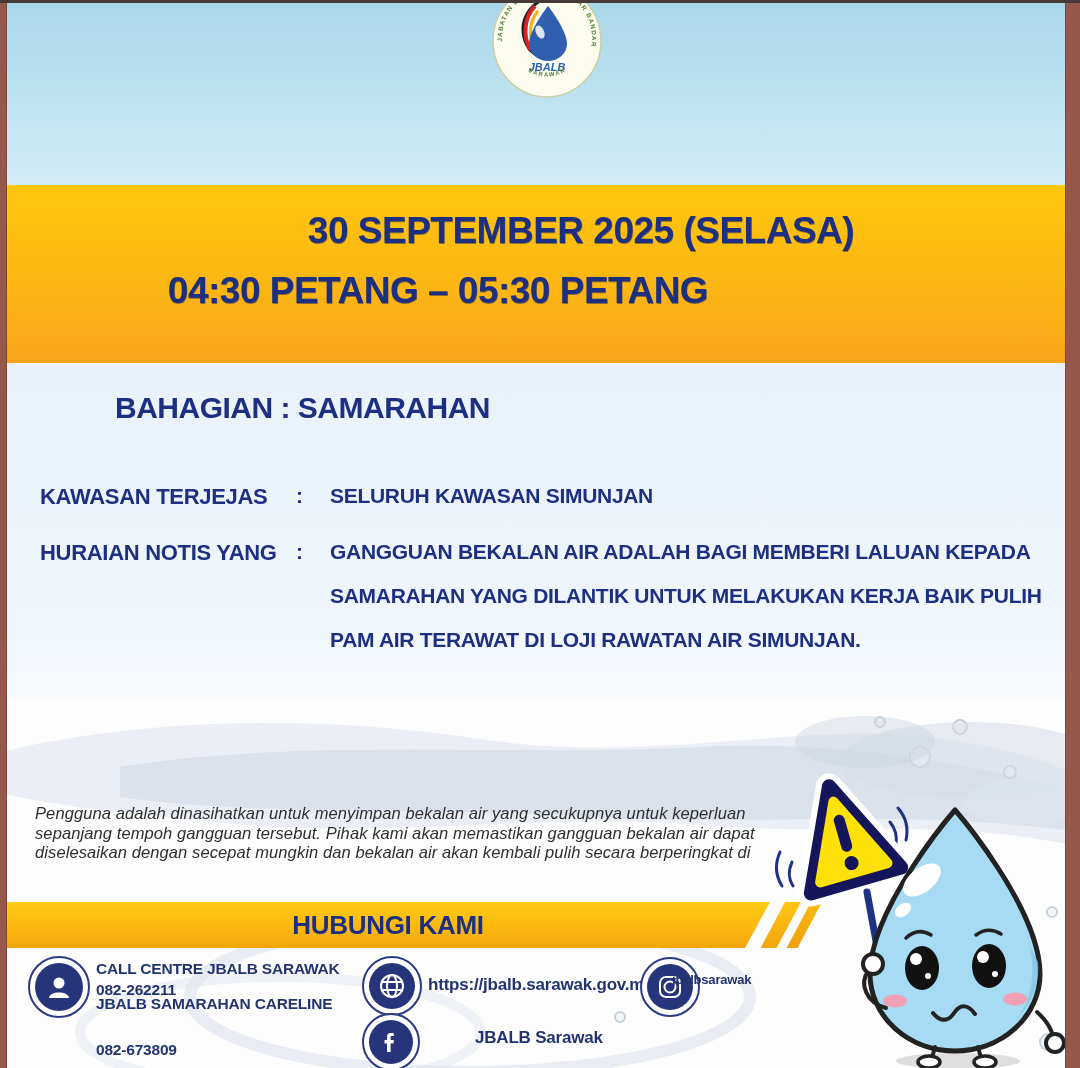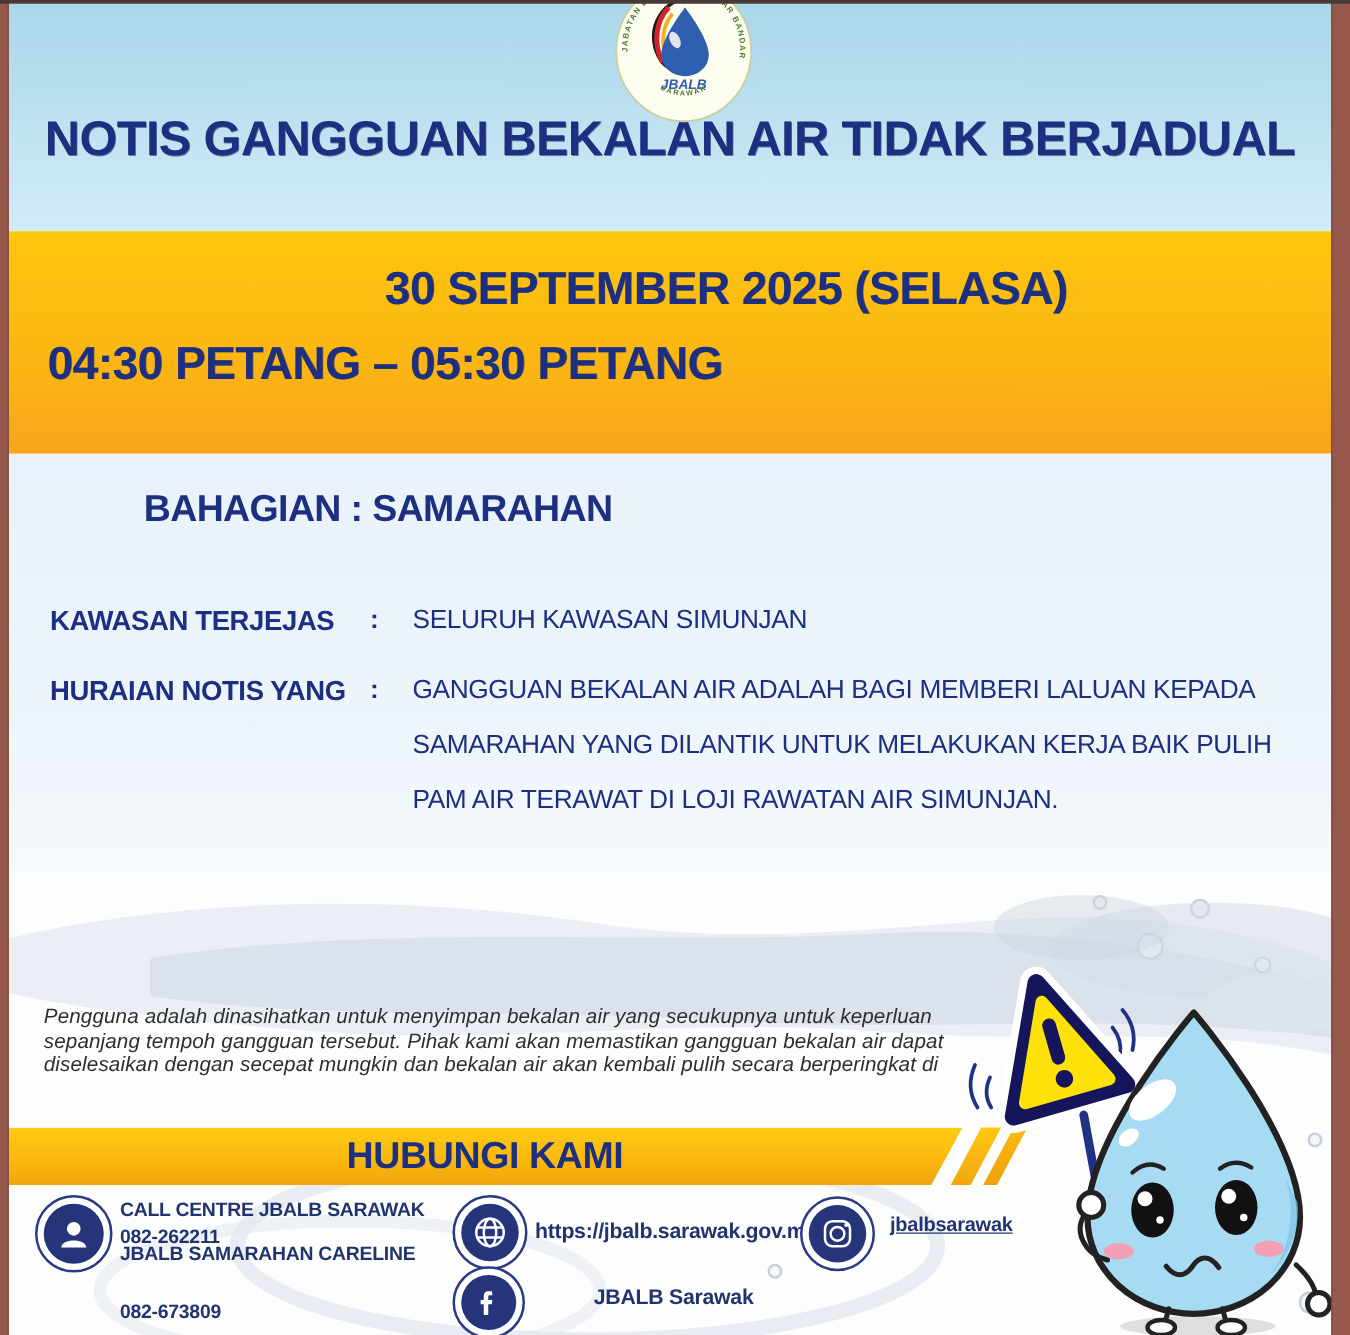--- a/index.html
+++ b/index.html
@@ -23,38 +23,38 @@
 
   .decor{position:absolute;left:0;top:697px;z-index:1;pointer-events:none;}
 
   .page-title{position:absolute;left:6px;top:90px;width:1060px;text-align:center;
     font-size:39px;font-weight:700;letter-spacing:-0.5px;color:#1C2F80;
     text-shadow:0.6px 0.6px 0 rgba(20,30,90,0.55);z-index:5;}
   .logo-wrap{position:absolute;left:490px;top:-16px;z-index:6;}
 
   .sched-date{position:absolute;left:6px;top:210px;width:1060px;text-align:center;
     font-size:37px;font-weight:700;color:#1C2F80;letter-spacing:-0.5px;text-shadow:0.5px 0.5px 0 rgba(20,30,90,0.5);z-index:5;padding-left:45px;}
-  .sched-time{position:absolute;left:6px;top:270px;width:864px;text-align:left;
-    font-size:37px;font-weight:700;color:#1C2F80;letter-spacing:-0.5px;text-shadow:0.5px 0.5px 0 rgba(20,30,90,0.5);z-index:5;margin-left:32px;}
+  .sched-time{position:absolute;left:6px;top:270px;width:864px;text-align:center;
+    font-size:37px;font-weight:700;color:#1C2F80;letter-spacing:-0.5px;text-shadow:0.5px 0.5px 0 rgba(20,30,90,0.5);z-index:5;}
 
   .loc-bahagian{position:absolute;left:115px;top:391px;font-size:30px;font-weight:700;color:#1C2F80;letter-spacing:-0.5px;z-index:5;}
   .loc-daerah{position:absolute;left:630px;top:391px;font-size:30px;font-weight:700;color:#1C2F80;letter-spacing:-0.5px;z-index:5;}
 
   .det-label{position:absolute;left:40px;font-size:22px;font-weight:700;color:#1C2F80;letter-spacing:-0.3px;z-index:5;}
   .det-colon{position:absolute;left:296px;font-size:21px;font-weight:700;color:#1C2F80;z-index:5;}
-  .det-value{position:absolute;left:330px;font-size:21px;font-weight:400;color:#1C2F80;letter-spacing:-0.3px;white-space:nowrap;z-index:5;}
+  .det-value{position:absolute;left:330px;font-size:21px;font-weight:700;color:#1C2F80;letter-spacing:-0.3px;white-space:nowrap;z-index:5;}
 
   .advisory-line{position:absolute;left:35px;font-size:16.5px;font-style:italic;color:#2e2e2e;
     white-space:nowrap;letter-spacing:0.1px;z-index:4;}
 
   .contact-banner{position:absolute;left:6px;top:902px;width:764px;height:46px;
     background:linear-gradient(180deg,#FFCB14 0%,#FBB80F 55%,#F1A60C 100%);
     clip-path:polygon(0 0,100% 0,calc(100% - 25px) 100%,0 100%);
     display:flex;align-items:center;justify-content:center;z-index:6;}
-  .contact-banner span{font-size:30px;font-weight:700;color:#1C2F80;letter-spacing:-0.3px;}
+  .contact-banner span{font-size:26px;font-weight:700;color:#1C2F80;letter-spacing:-0.3px;}
   .banner-stripe{position:absolute;top:902px;height:46px;transform:skewX(-28deg);transform-origin:top left;z-index:6;}
   .stripe-1{left:785px;width:16px;background:linear-gradient(180deg,#FFC713,#F2A60E);}
   .stripe-2{left:811px;width:11px;background:linear-gradient(180deg,#FBB911,#EFA00B);}
 
   .icon-ring{position:absolute;border-radius:50%;border:2px solid #2A3A84;background:#fff;
     display:flex;align-items:center;justify-content:center;z-index:6;}
   .icon-core{border-radius:50%;background:#263579;display:flex;align-items:center;justify-content:center;}
   .c-text{position:absolute;font-size:15.5px;font-weight:700;color:#22346F;white-space:nowrap;letter-spacing:-0.2px;z-index:6;}
 
   .mascot-wrap{position:absolute;left:770px;top:712px;z-index:10;}
@@ -105,21 +105,20 @@
       <path d="M48,27 C40,36 38,52 44,63" fill="none" stroke="#F5B01A" stroke-width="3"></path>
       <path d="M58,22 C58,22 39,46 39,60 a19,17 0 0 0 38,0 C77,46 58,22 58,22 Z" fill="#2F5FAE"></path>
       <ellipse cx="50" cy="48" rx="4" ry="7" fill="#ffffff" opacity="0.85" transform="rotate(-25 50 48)"></ellipse>
       <text x="57" y="87" text-anchor="middle" font-size="11" font-weight="700" font-style="italic" fill="#2F5FAE">JBALB</text>
       <text font-size="5.8" fill="#4a7a2f" font-weight="700" letter-spacing="1.5">
         <textPath href="#arcBot" startOffset="28%">SARAWAK</textPath>
       </text>
     </svg>
   </div>
 
-  <div class="page-title">NOTIS GANGGUAN BEKALAN AIR TIDAK BERJADUAL</div>
 
   <div class="sched-date">30 SEPTEMBER 2025 (SELASA)</div>
   <div class="sched-time">04:30 PETANG  –  05:30 PETANG</div>
 
   <div class="loc-bahagian">BAHAGIAN : SAMARAHAN</div>
 
   <div class="det-label" style="top:484px;">KAWASAN TERJEJAS</div>
   <div class="det-colon" style="top:484px;">:</div>
   <div class="det-value" style="top:484px;">SELURUH KAWASAN SIMUNJAN</div>
 
@@ -175,21 +174,21 @@
 
   <div class="icon-ring" style="left:640px;top:957px;width:56px;height:56px;">
     <div class="icon-core" style="width:46px;height:46px;">
       <svg width="28" height="28" viewBox="0 0 28 28" fill="none" stroke="#fff" stroke-width="2">
         <rect x="4" y="4" width="20" height="20" rx="6"></rect>
         <circle cx="14" cy="14" r="5.5"></circle>
         <circle cx="21" cy="7" r="1.6" fill="#fff" stroke="none"></circle>
       </svg>
     </div>
   </div>
-  <div class="c-text" style="left:712px;top:972px;font-size:16px;text-decoration:underline;">jbalbsarawak</div>
+  <div class="c-text" style="left:672px;top:972px;font-size:13px;">jbalbsarawak</div>
 
   <div class="mascot-wrap">
     <svg width="302" height="356" viewBox="0 0 302 356">
 
       <ellipse cx="200" cy="48" rx="130" ry="38" fill="#D5DCE6" opacity="0.55"></ellipse>
       <ellipse cx="95" cy="30" rx="70" ry="26" fill="#CBD4E0" opacity="0.45"></ellipse>
       <ellipse cx="255" cy="90" rx="60" ry="24" fill="#DFE5ED" opacity="0.55"></ellipse>
 
       <ellipse cx="188" cy="349" rx="62" ry="8" fill="#D8D8D8" opacity="0.85"></ellipse>
 

